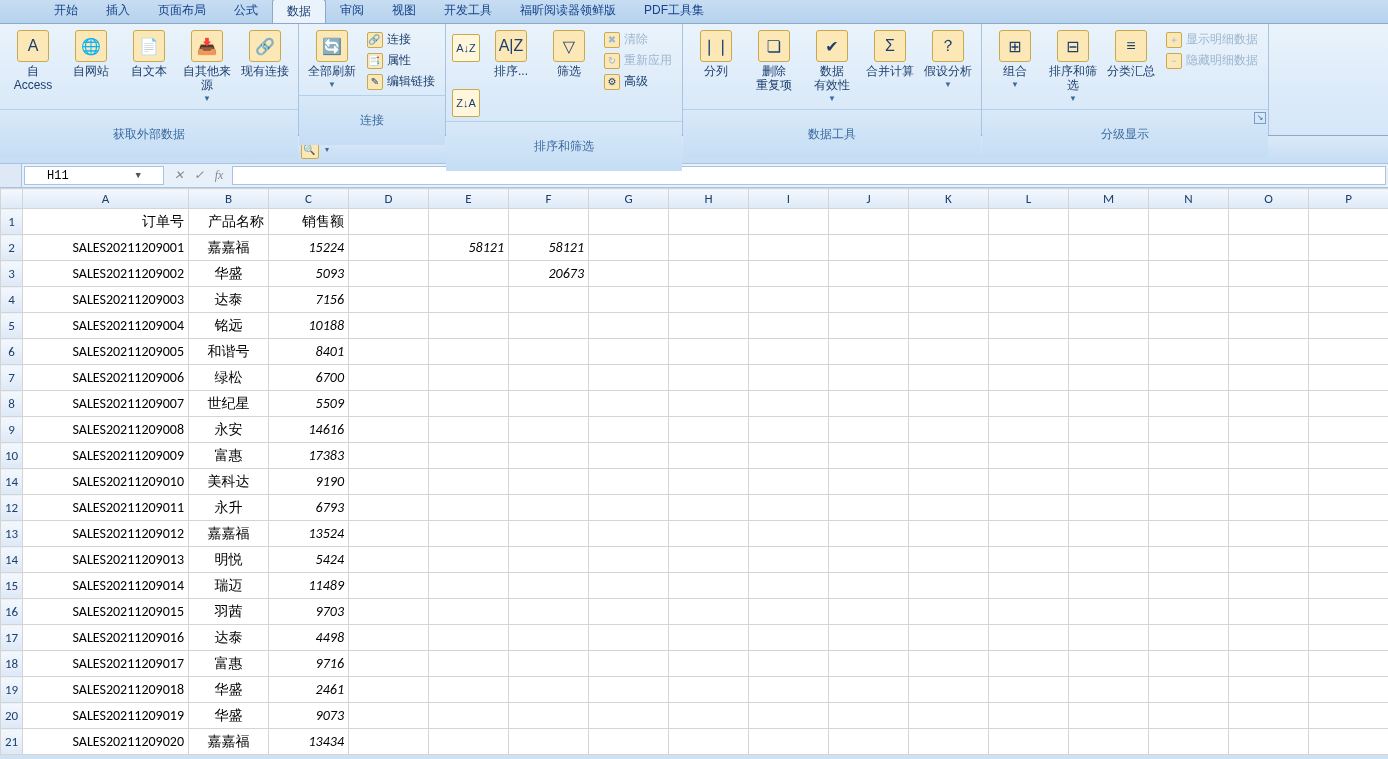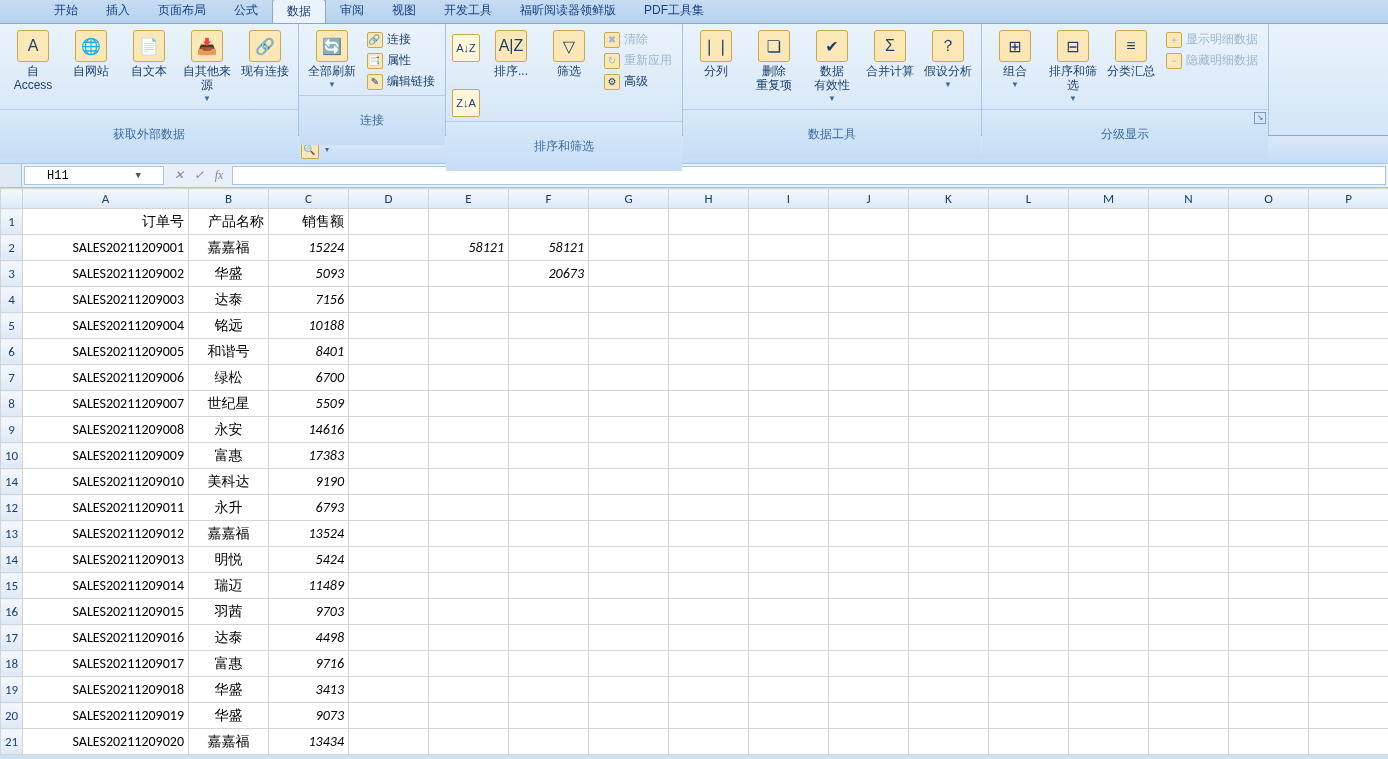--- a/index.html
+++ b/index.html
@@ -614,21 +614,21 @@
           <td class=""></td>
           <td class=""></td>
           <td class=""></td>
           <td class=""></td>
           <td class=""></td>
         </tr>
         <tr>
           <th>19</th>
           <td class="txt-l">SALES20211209018</td>
           <td class="txt-c">华盛</td>
-          <td class="num">3413</td>
+          <td class="num">2461</td>
           <td class=""></td>
           <td class=""></td>
           <td class=""></td>
           <td class=""></td>
           <td class=""></td>
           <td class=""></td>
           <td class=""></td>
           <td class=""></td>
           <td class=""></td>
           <td class=""></td>

